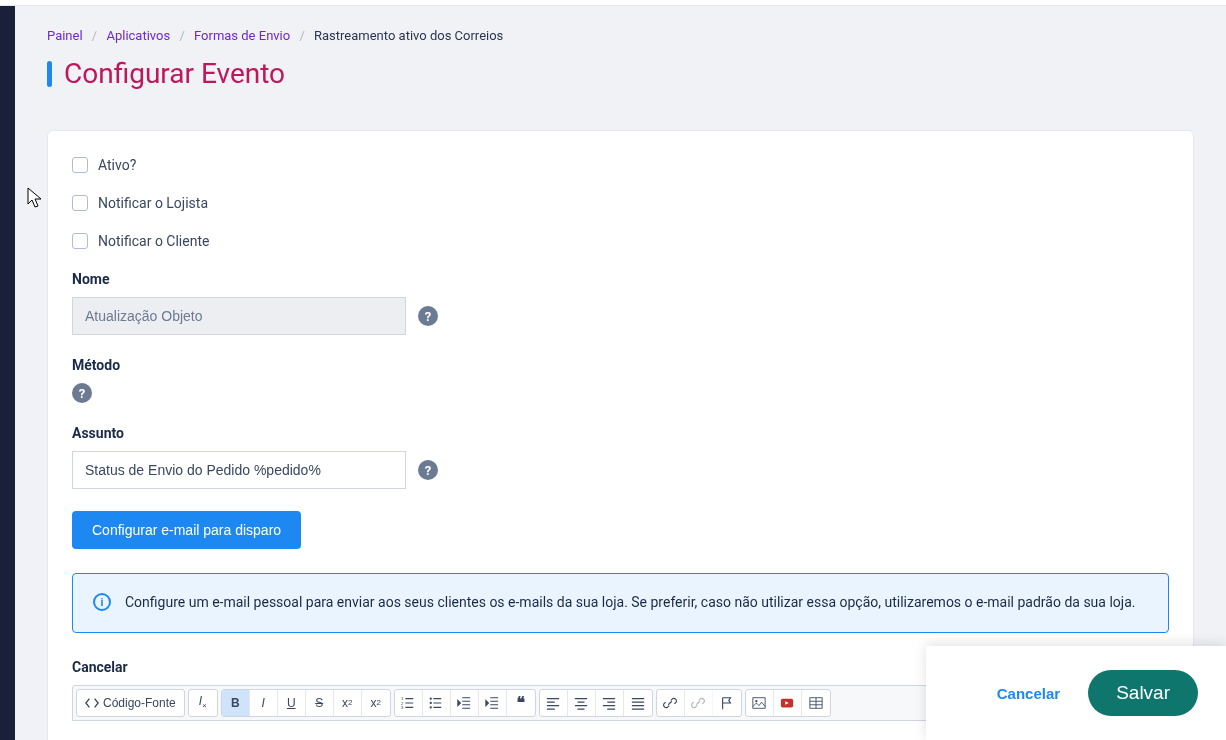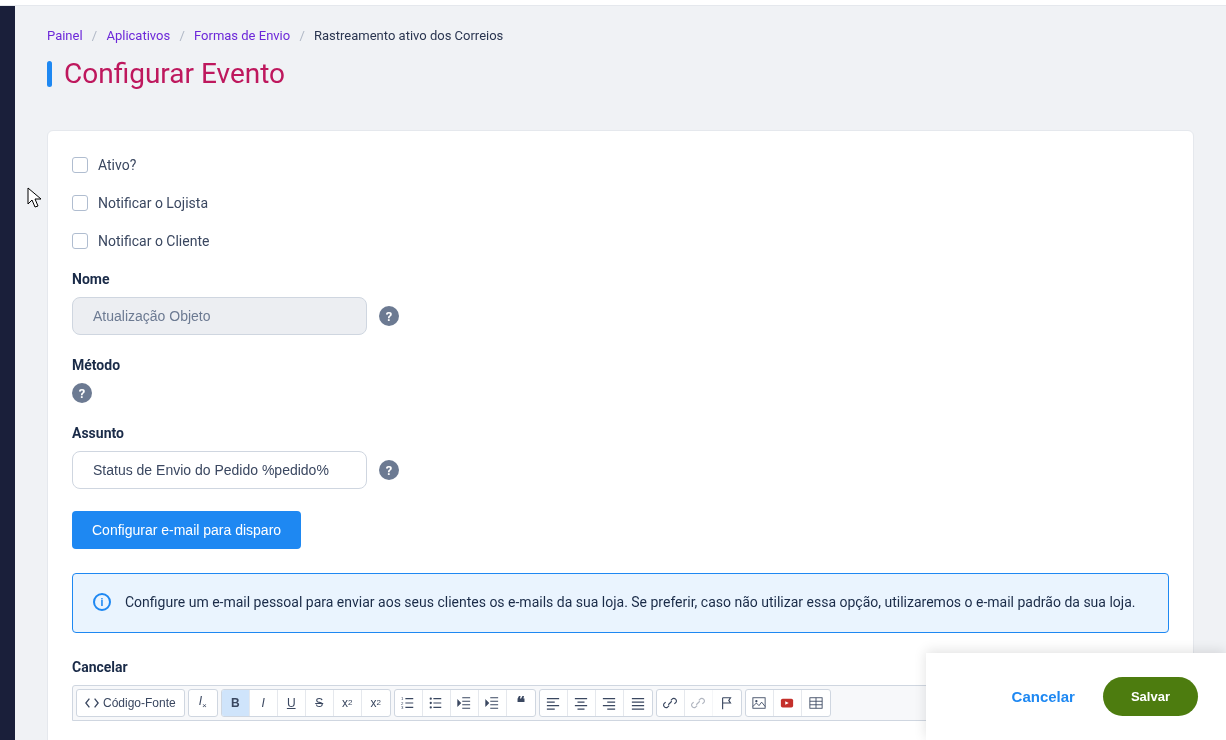--- a/index.html
+++ b/index.html
@@ -79,25 +79,25 @@
     color: #1a2b48;
     font-size: 14px;
     margin-bottom: 10px;
   }
   .field-row {
     display: flex;
     align-items: center;
     gap: 12px;
   }
   .text-input {
-    width: 295px;
+    width: 334px;
     height: 38px;
     border: 1px solid #cfd6e0;
-    border-radius: 8px;
-    padding: 0 20px;
+    border-radius: 0;
+    padding: 0 12px;
     font-size: 14px;
     color: #3a4760;
     background: #fff;
   }
   .text-input[readonly] {
     background: #eceef2;
     color: #6c7a92;
   }
   .help-icon {
     width: 20px; height: 20px;
@@ -199,27 +199,27 @@
   }
   .btn-cancel {
     background: none;
     border: none;
     color: #1e88f2;
     font-size: 15px;
     font-weight: 600;
     cursor: pointer;
   }
   .btn-save {
-    background: #4d7c0f;
+    background: #0f766e;
     color: #fff;
     border: none;
     border-radius: 24px;
     padding: 12px 28px;
-    font-size: 13px;
-    font-weight: 700;
+    font-size: 19px;
+    font-weight: 400;
     cursor: pointer;
   }
   .cursor {
     position: fixed;
     left: 26px; top: 186px;
     pointer-events: none;
     z-index: 50;
   }
 </style>
 </head>

